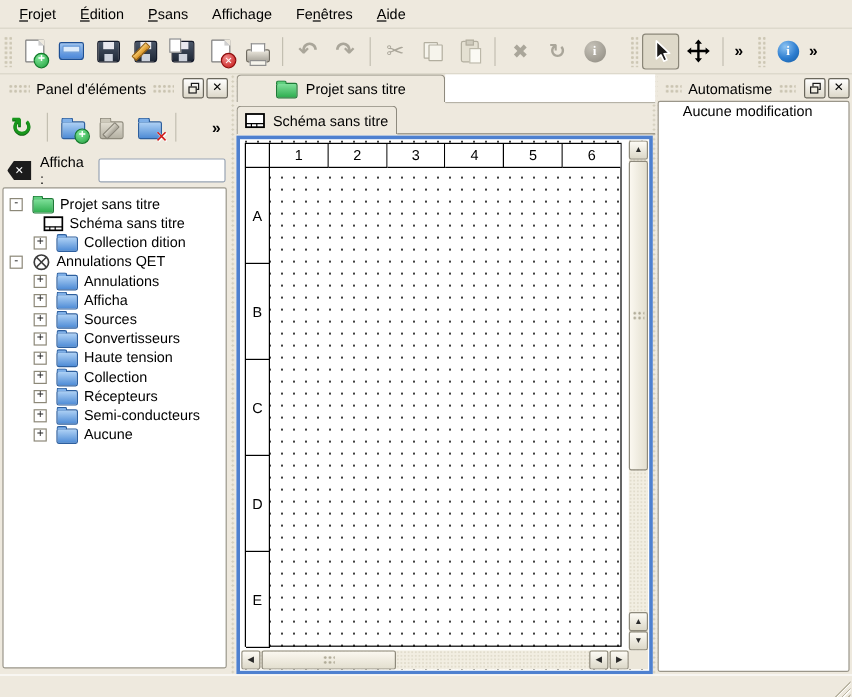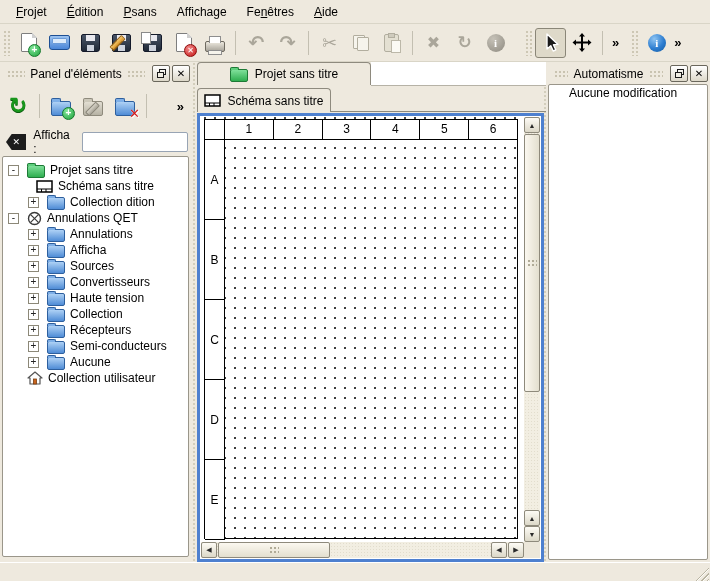--- a/index.html
+++ b/index.html
@@ -393,30 +393,20 @@
           </span>
         <span>Semi-conducteurs</span>
       </div>
       <div class="tree-row lvl1">
         <span class="expander">+</span>
         <span class="tree-ico">
             <span class="s-folder"></span>
           </span>
         <span>Aucune</span>
       </div>
-      <div class="tree-row lvl0">
-        <span class="spacer"></span>
-        <span class="tree-ico">
-          <svg width="16" height="14" viewBox="0 0 16 14">
-              <path d="M8 1 L15 7 L13 7 L13 13 L3 13 L3 7 L1 7 Z" fill="#fdfdfd" stroke="#555" stroke-width="1.2" stroke-linejoin="round"></path>
-              <rect x="6.5" y="8" width="3" height="5" fill="#c8641e" stroke="#7a3c10" stroke-width="0.8"></rect>
-            </svg>
-        </span>
-        <span>Collection utilisateur</span>
-      </div>
     </div>
   </div>
 
   <div class="vsplit" style="left:192px"></div>
   <div class="vsplit" style="left:543px"></div>
 
   <div id="center">
     <div id="project-tabbar">
       <div id="project-tab">
         <span class="s-folder green"></span>

